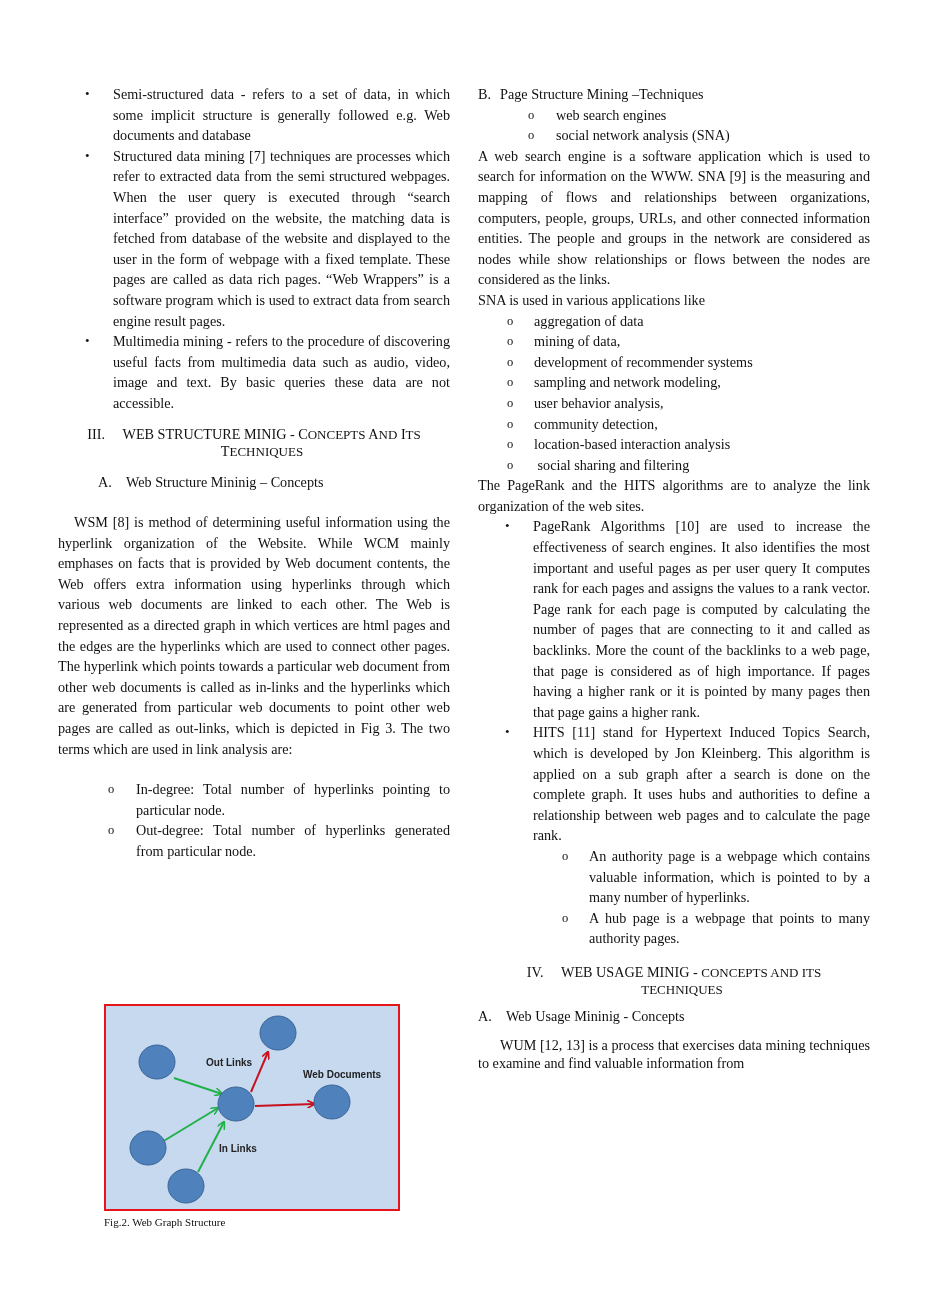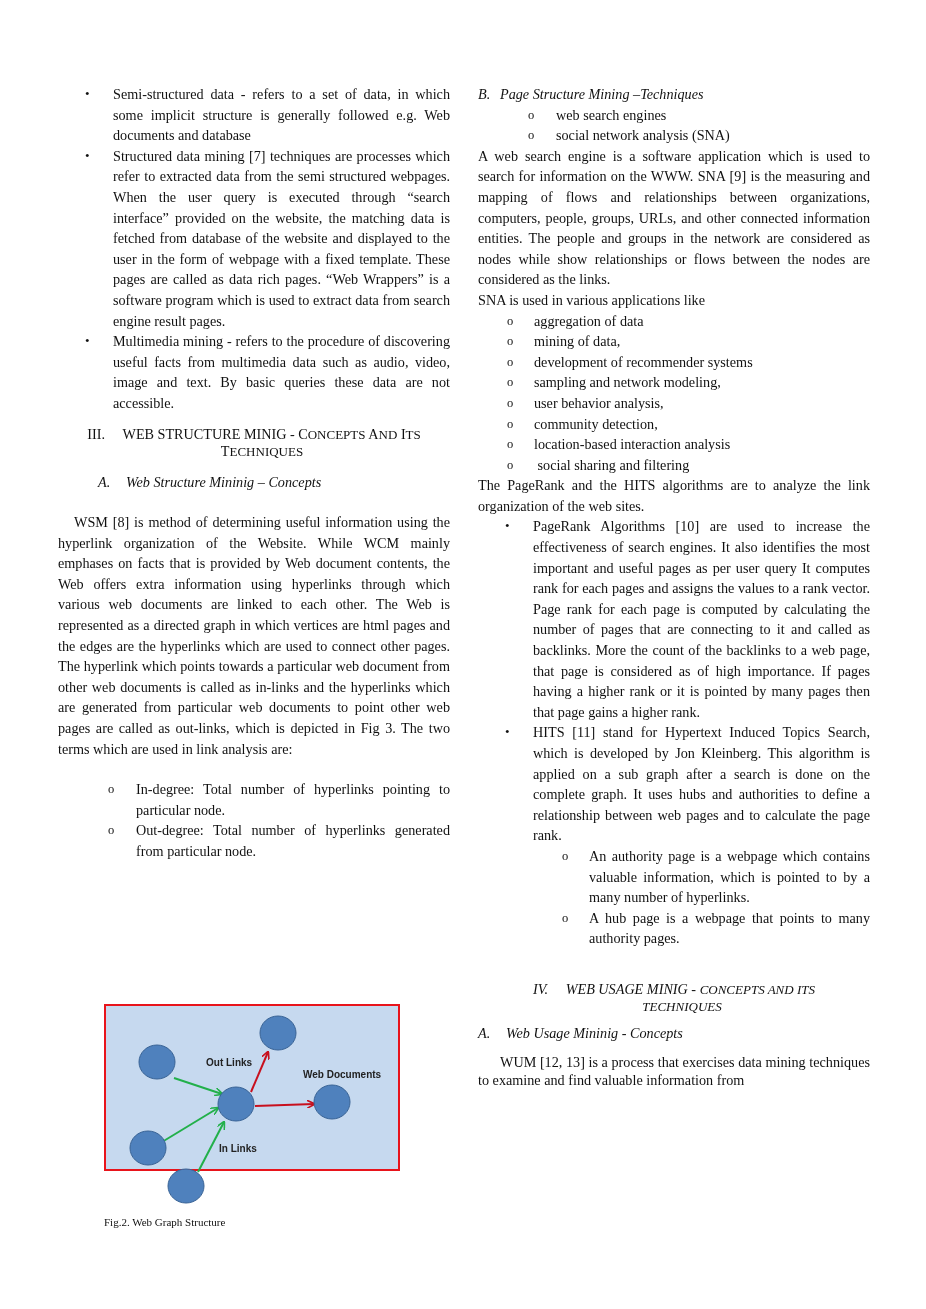--- a/index.html
+++ b/index.html
@@ -10,23 +10,23 @@
   #right { left:478px; width:392px; }
   p { margin:0; line-height:20.6px; text-align:justify; }
   .blist { margin:0; padding:0; list-style:none; }
   .blist li { position:relative; padding-left:55px; line-height:20.6px; text-align:justify; }
   .blist li .bullet { position:absolute; left:27px; top:0; font-size:13px; }
   .olist { margin:0; padding:0; list-style:none; }
   .olist li { position:relative; line-height:20.6px; text-align:justify; }
   .olist li .mark { position:absolute; top:0; font-size:12.5px; }
   .heading { text-align:center; line-height:17px; font-size:14.2px; }
   .heading .sc { font-size:13px; }
-  .subhead { font-style:italic; line-height:20.6px; }
+  .subhead { line-height:20.6px; }
   .subhead .num { display:inline-block; width:28px; }
-  .figure { position:absolute; left:104px; top:1004px; width:296px; height:167px;
+  .figure { position:absolute; left:104px; top:1004px; width:296px; height:207px;
             border:2px solid #e8141b; background:#c6d9ef; box-sizing:border-box; }
   .caption { position:absolute; left:104px; top:1215px; width:298px; text-align:left;
              font-size:11px; line-height:14px; }
   svg text { font-family:"Liberation Sans", "DejaVu Sans", sans-serif; font-weight:bold; font-size:10px; fill:#222; }
 </style>
 </head>
 <body>
 
 <div id="left" class="col">
   <ul class="blist">
@@ -108,21 +108,21 @@
   <p>The PageRank and the HITS algorithms are to analyze the link organization of the web sites.</p>
   <ul class="blist">
     <li><span class="bullet">•</span><span>PageRank Algorithms [10] are used to increase the effectiveness of search engines. It also identifies the most important and useful pages as per user query It computes rank for each pages and assigns the values to a rank vector. Page rank for each page is computed by calculating the number of pages that are connecting to it and called as backlinks. More the count of the backlinks to a web page, that page is considered as of high importance. If pages having a higher rank or it is pointed by many pages then that page gains a higher rank.</span></li>
     <li><span class="bullet">•</span><span>HITS [11] stand for Hypertext Induced Topics Search, which is developed by Jon Kleinberg. This algorithm is applied on a sub graph after a search is done on the complete graph. It uses hubs and authorities to define a relationship between web pages and to calculate the page rank.</span></li>
   </ul>
   <ul class="olist">
     <li style="padding-left:111px;"><span class="mark" style="left:84px;">o</span><span>An authority page is a webpage which contains  valuable information, which is pointed to by a many number of hyperlinks.</span></li>
     <li style="padding-left:111px;"><span class="mark" style="left:84px;">o</span><span>A hub page is a webpage that points to many authority pages.</span></li>
   </ul>
 
-  <div class="heading" style="margin-top:32px;font-style:italic;">
+  <div class="heading" style="margin-top:15px;">
     <span>IV.</span>
     <span style="display:inline-block;width:14px;"></span><span>WEB USAGE MINIG - </span><span class="sc">CONCEPTS AND ITS</span><br>
     <span class="sc" style="padding-left:16px;">TECHNIQUES</span>
   </div>
 
   <div class="subhead" style="margin-top:8px;">
     <span class="num">A.</span><span>Web Usage Mininig - Concepts</span>
   </div>
 
   <p style="margin-top:9px;text-indent:22px;line-height:18px;">WUM [12, 13] is a process that exercises data mining techniques to examine and find valuable information from</p>

